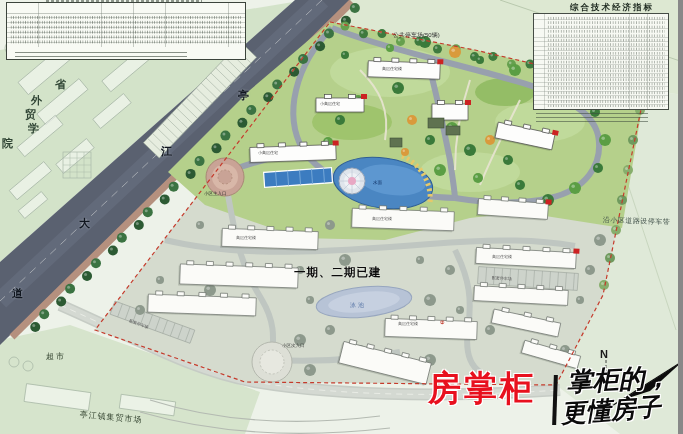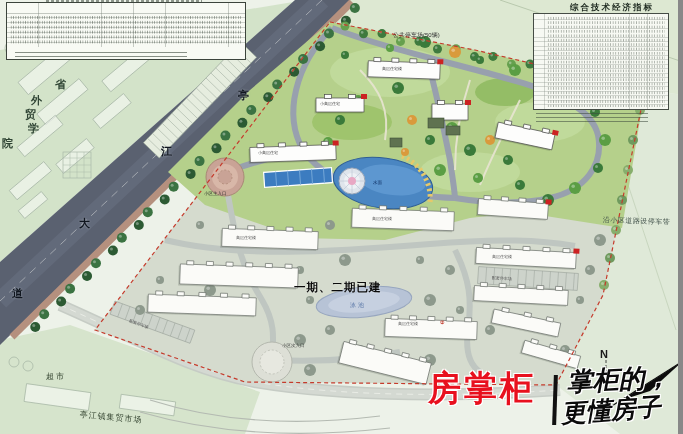--- a/index.html
+++ b/index.html
@@ -557,38 +557,38 @@
 </svg>
 
 <div class="micro-header"></div>
 <div class="table-left"></div>
 <div class="tr-title lb">综合技术经济指标</div>
 <div class="table-right"></div>
 <div class="table-right-foot"></div>
 
 <div class="lb" style="left:393px;top:32px;font-size:6px;color:#333;">公共停车场(50辆)</div>
 <div class="lb" style="left:603px;top:216px;font-size:7px;color:#41514a;transform:rotate(2deg);letter-spacing:.5px;">沿小区道路设停车带</div>
-<div class="lb" style="left:294px;top:282px;font-size:11.5px;font-weight:bold;color:#0a0a0a;letter-spacing:1px;text-shadow:0 0 2px rgba(255,255,255,.6);">一期、二期已建</div>
+<div class="lb" style="left:294px;top:267px;font-size:11.5px;font-weight:bold;color:#0a0a0a;letter-spacing:1px;text-shadow:0 0 2px rgba(255,255,255,.6);">一期、二期已建</div>
 <div class="lb" style="left:350px;top:302px;font-size:6px;color:#5b78a8;letter-spacing:2px;">泳池</div>
 <div class="lb" style="left:373px;top:181px;font-size:4.5px;color:#0e2f63;">水面</div>
 <div class="lb" style="left:204px;top:192px;font-size:4.5px;color:#222;">小区主入口</div>
 <div class="lb" style="left:282px;top:344px;font-size:4.5px;color:#333;">小区次入口</div>
 
 <div class="lb" style="left:382px;top:67px;font-size:4px;color:#444;">高层住宅楼</div>
 <div class="lb" style="left:320px;top:102px;font-size:4px;color:#444;">小高层住宅</div>
 <div class="lb" style="left:258px;top:151px;font-size:4px;color:#444;">小高层住宅</div>
 <div class="lb" style="left:236px;top:236px;font-size:4px;color:#555;">高层住宅楼</div>
 <div class="lb" style="left:372px;top:217px;font-size:4px;color:#555;">高层住宅楼</div>
 <div class="lb" style="left:492px;top:255px;font-size:4px;color:#555;">高层住宅楼</div>
 <div class="lb" style="left:398px;top:322px;font-size:4px;color:#555;">高层住宅楼</div>
 <div class="lb" style="left:440px;top:320px;font-size:5px;color:#c0392b;font-weight:bold;">②</div>
 <div class="lb" style="left:492px;top:276px;font-size:4px;color:#555;transform:rotate(4deg);">配套停车场</div>
 <div class="lb" style="left:130px;top:319px;font-size:4px;color:#555;transform:rotate(20deg);">配套停车场</div>
 
-<div class="lb" style="left:46px;top:373px;font-size:8px;color:#33432f;letter-spacing:2px;">超市</div>
+<div class="lb" style="left:46px;top:353px;font-size:8px;color:#33432f;letter-spacing:2px;">超市</div>
 <div class="lb" style="left:80px;top:411px;font-size:8px;color:#33432f;transform:rotate(5deg);letter-spacing:1px;">亭江镇集贸市场</div>
 <div class="ch col-ch" style="left:55px;top:79px;">省</div>
 <div class="ch col-ch" style="left:31px;top:95px;">外</div>
 <div class="ch col-ch" style="left:25px;top:109px;">贸</div>
 <div class="ch col-ch" style="left:28px;top:123px;">学</div>
 <div class="ch col-ch" style="left:2px;top:138px;">院</div>
 <div class="ch road-ch" style="left:238px;top:90px;">亭</div>
 <div class="ch road-ch" style="left:161px;top:146px;">江</div>
 <div class="ch road-ch" style="left:79px;top:218px;">大</div>
 <div class="ch road-ch" style="left:12px;top:288px;">道</div>

